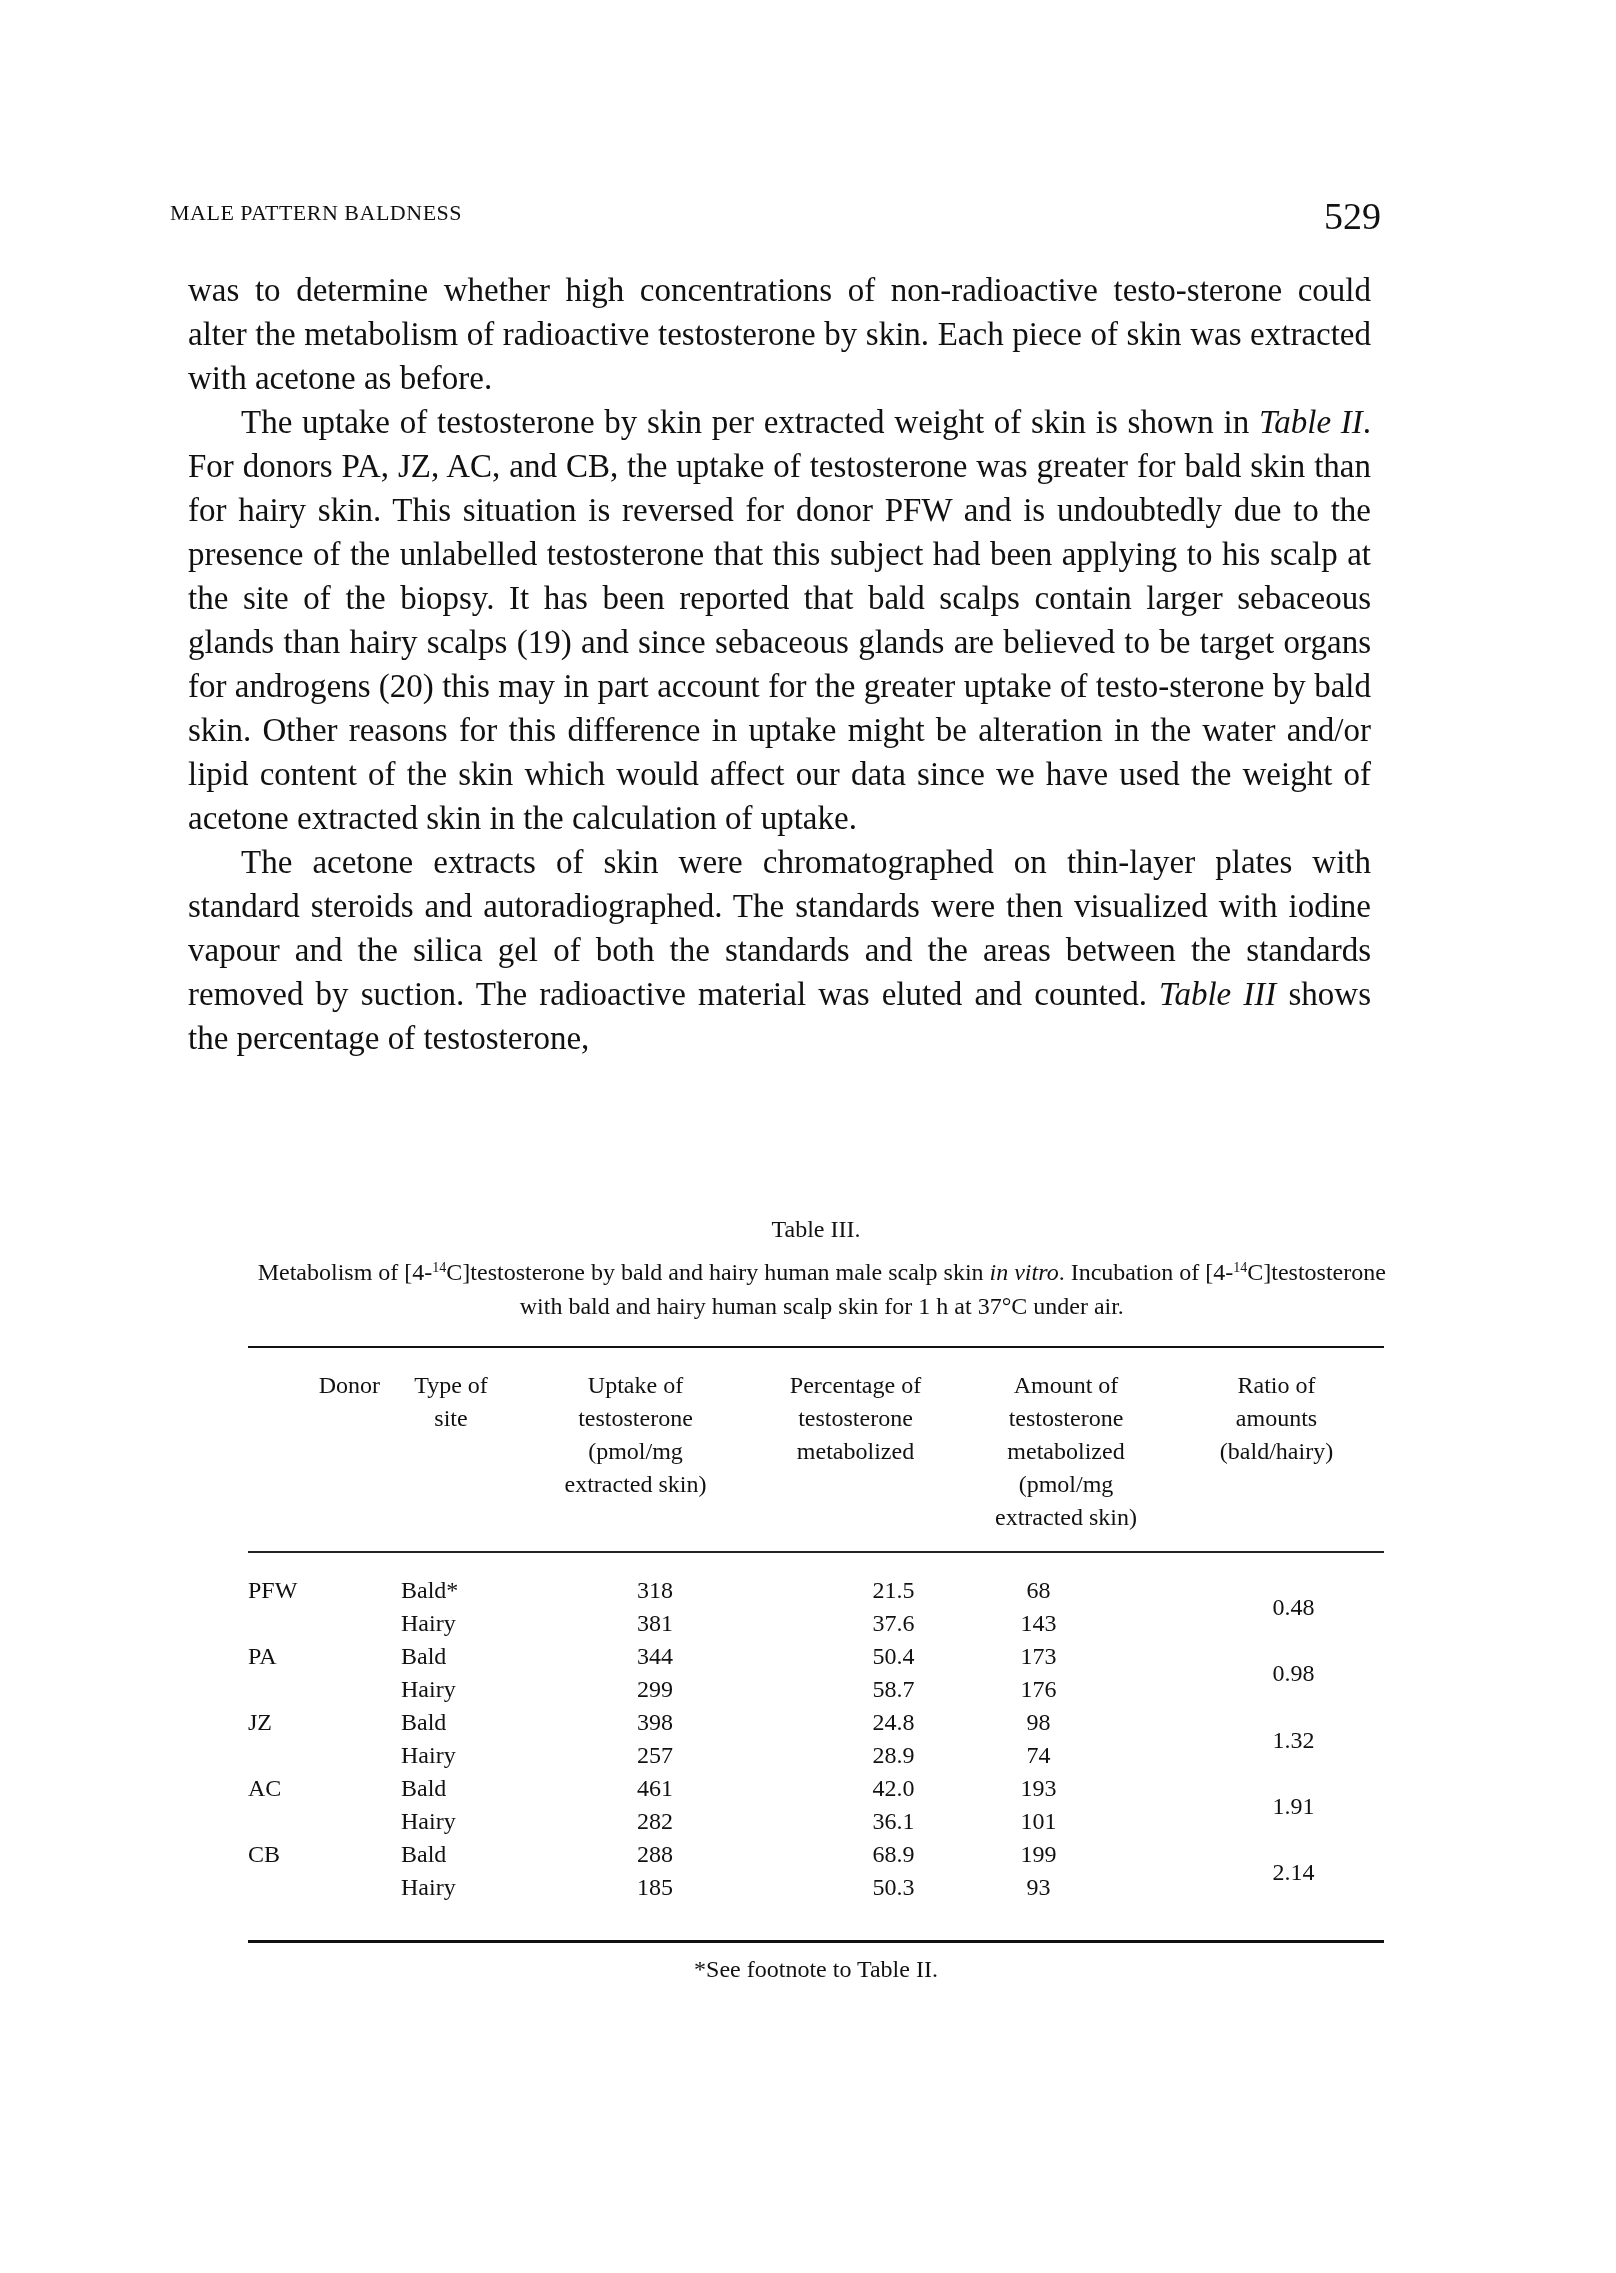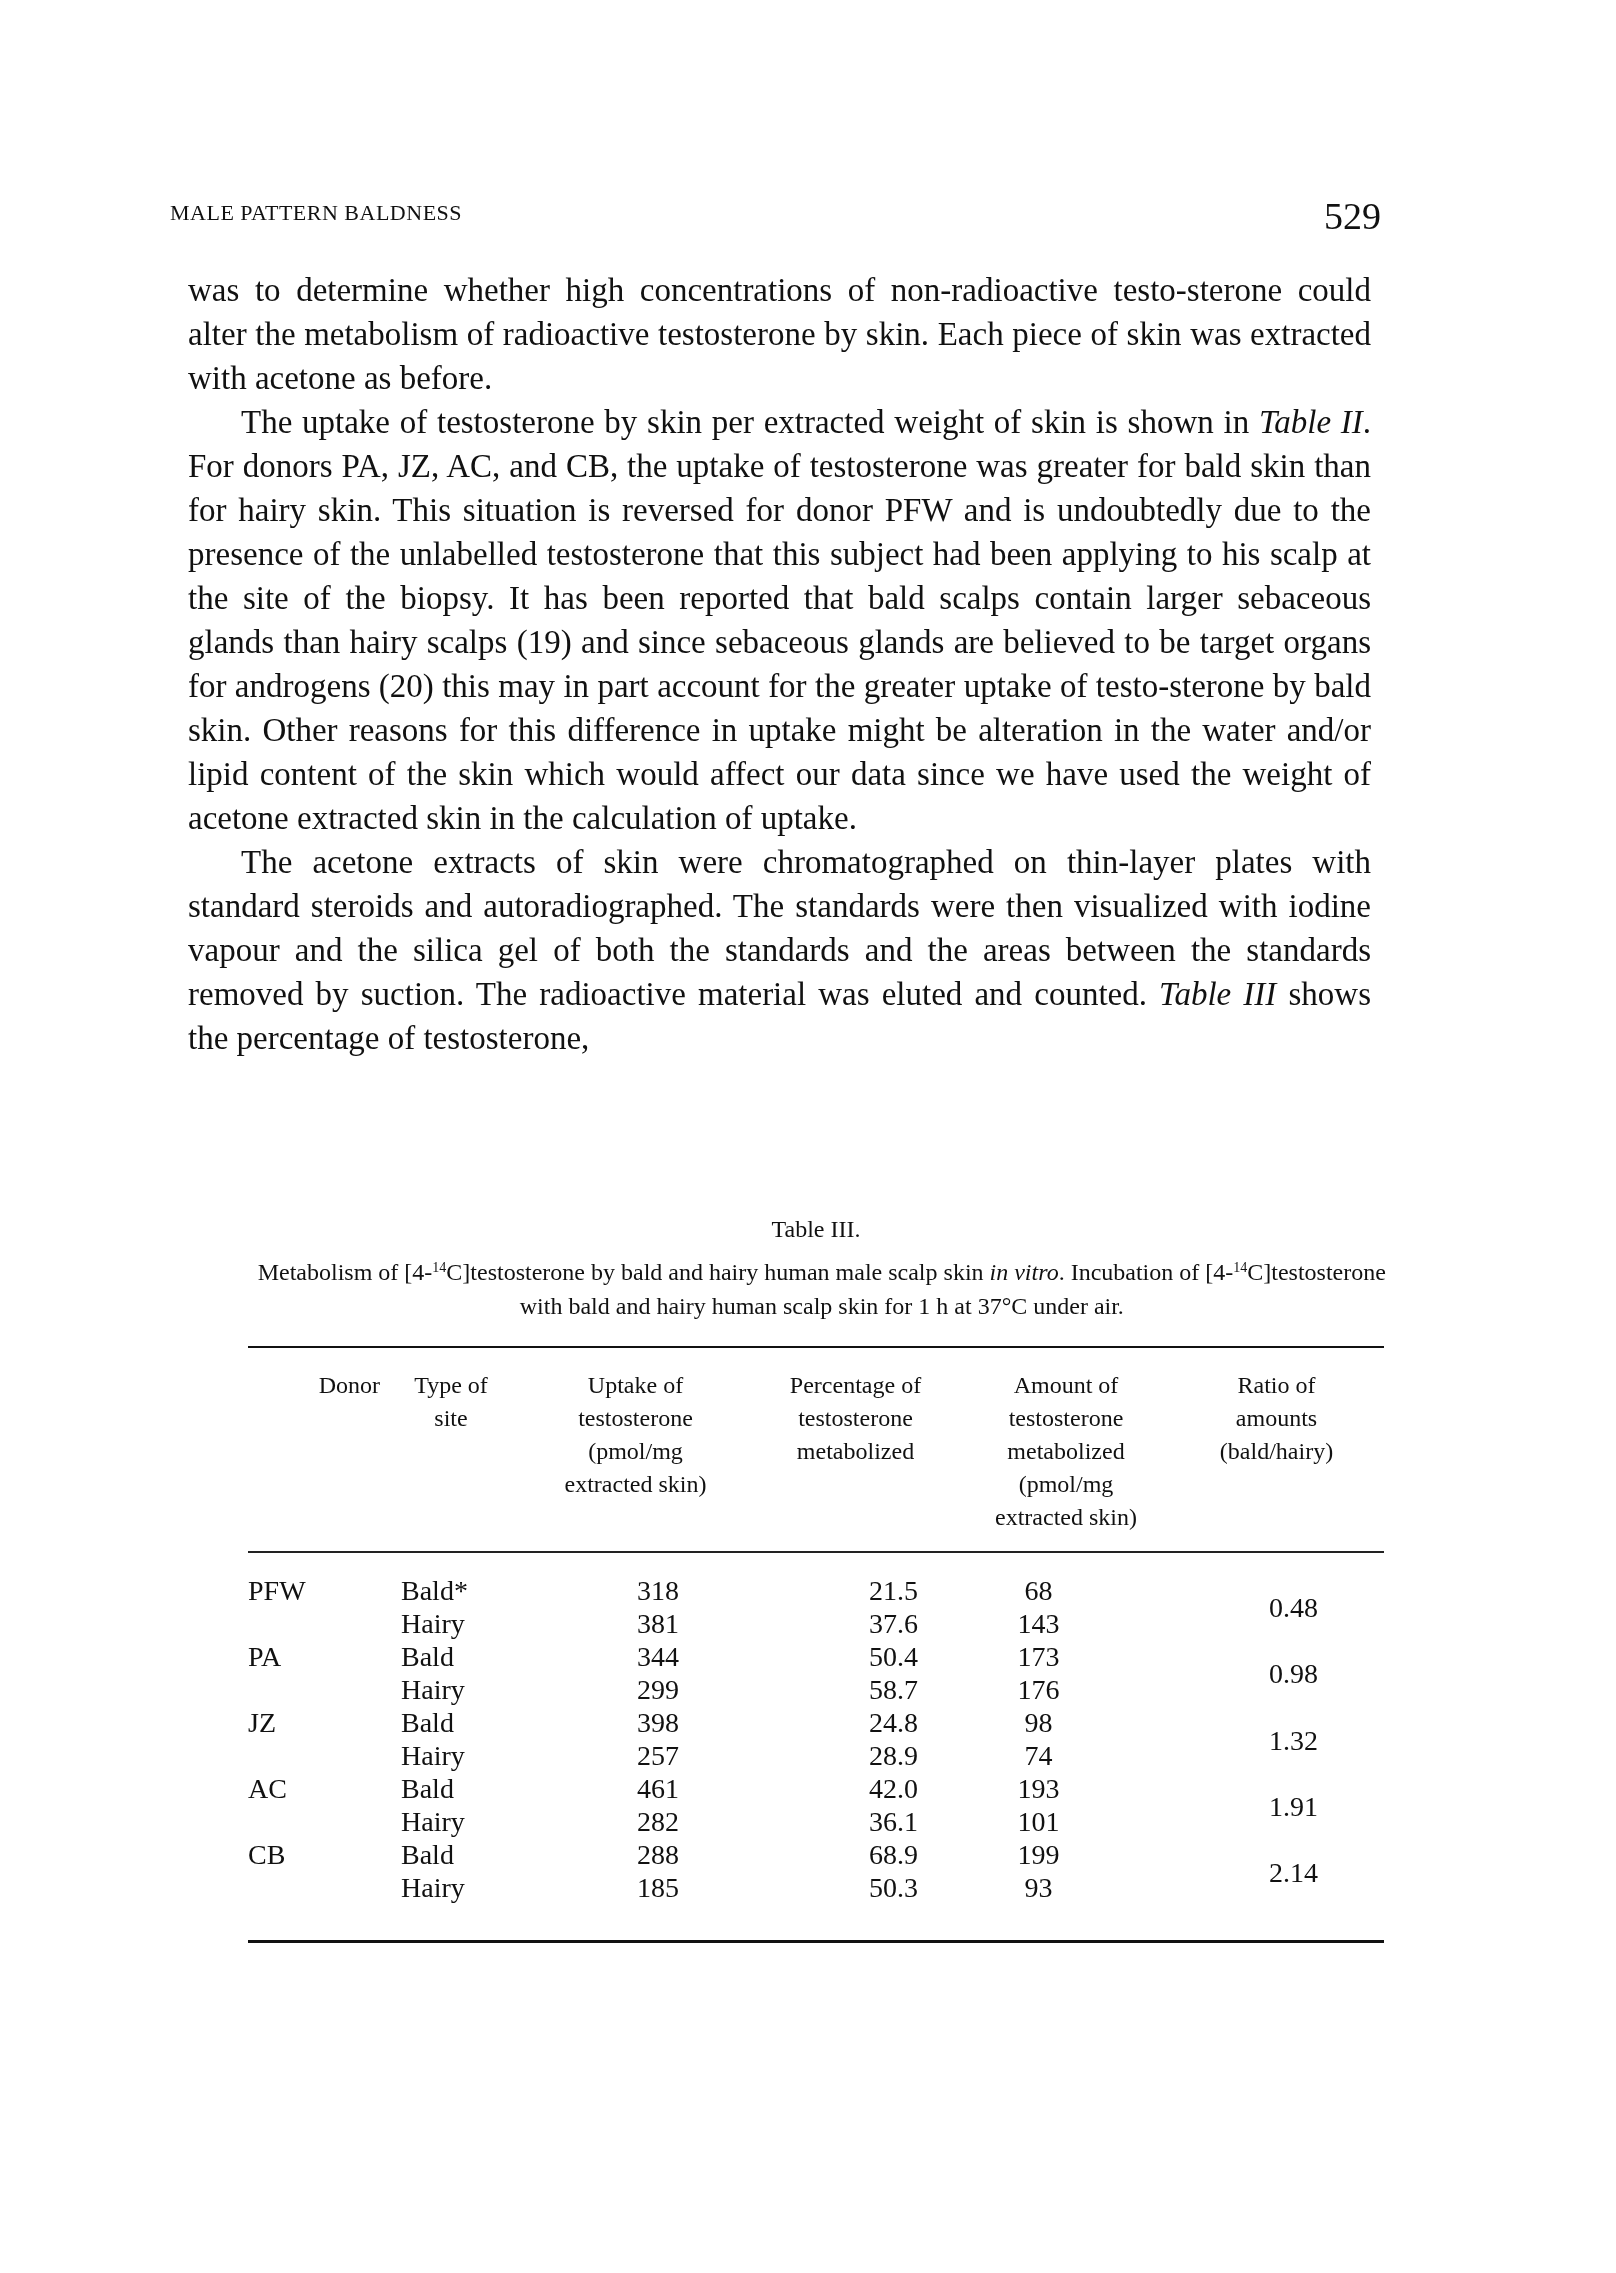--- a/index.html
+++ b/index.html
@@ -41,21 +41,21 @@
     .rule-bot { height: 2.8px; background: #111; margin-top: 36px; }
 
     .thead {
       display: grid;
       grid-template-columns: 132px 142px 227px 213px 208px 213px;
       margin-top: 21px; font-size: 24px; line-height: 33px;
     }
     .thead .h { text-align: center; }
     .thead .h.donor { text-align: right; }
 
-    .tbody { margin-top: 21px; font-size: 28px; line-height: 33px; position: relative; }
+    .tbody { margin-top: 21px; font-size: 24px; line-height: 33px; position: relative; }
     .row {
       display: grid;
       grid-template-columns: 132px 142px 227px 213px 208px 213px;
       height: 33px;
     }
     .cell-donor { text-align: left; }
     .cell-site { text-align: left; padding-left: 21px; }
     .cell-uptake { text-align: left; padding-left: 115px; }
     .cell-pct { text-align: center; padding-left: 76px; }
     .cell-amount { text-align: center; padding-right: 55px; }
@@ -202,14 +202,15 @@
     </div>
 
     <div class="ratio" style="top:17px">0.48</div>
     <div class="ratio" style="top:83px">0.98</div>
     <div class="ratio" style="top:150px">1.32</div>
     <div class="ratio" style="top:216px">1.91</div>
     <div class="ratio" style="top:282px">2.14</div>
   </div>
 
   <div class="rule-bot"></div>
+  <div class="footnote">*See footnote to Table II.</div>
 </div>
 
 
 </body></html>

